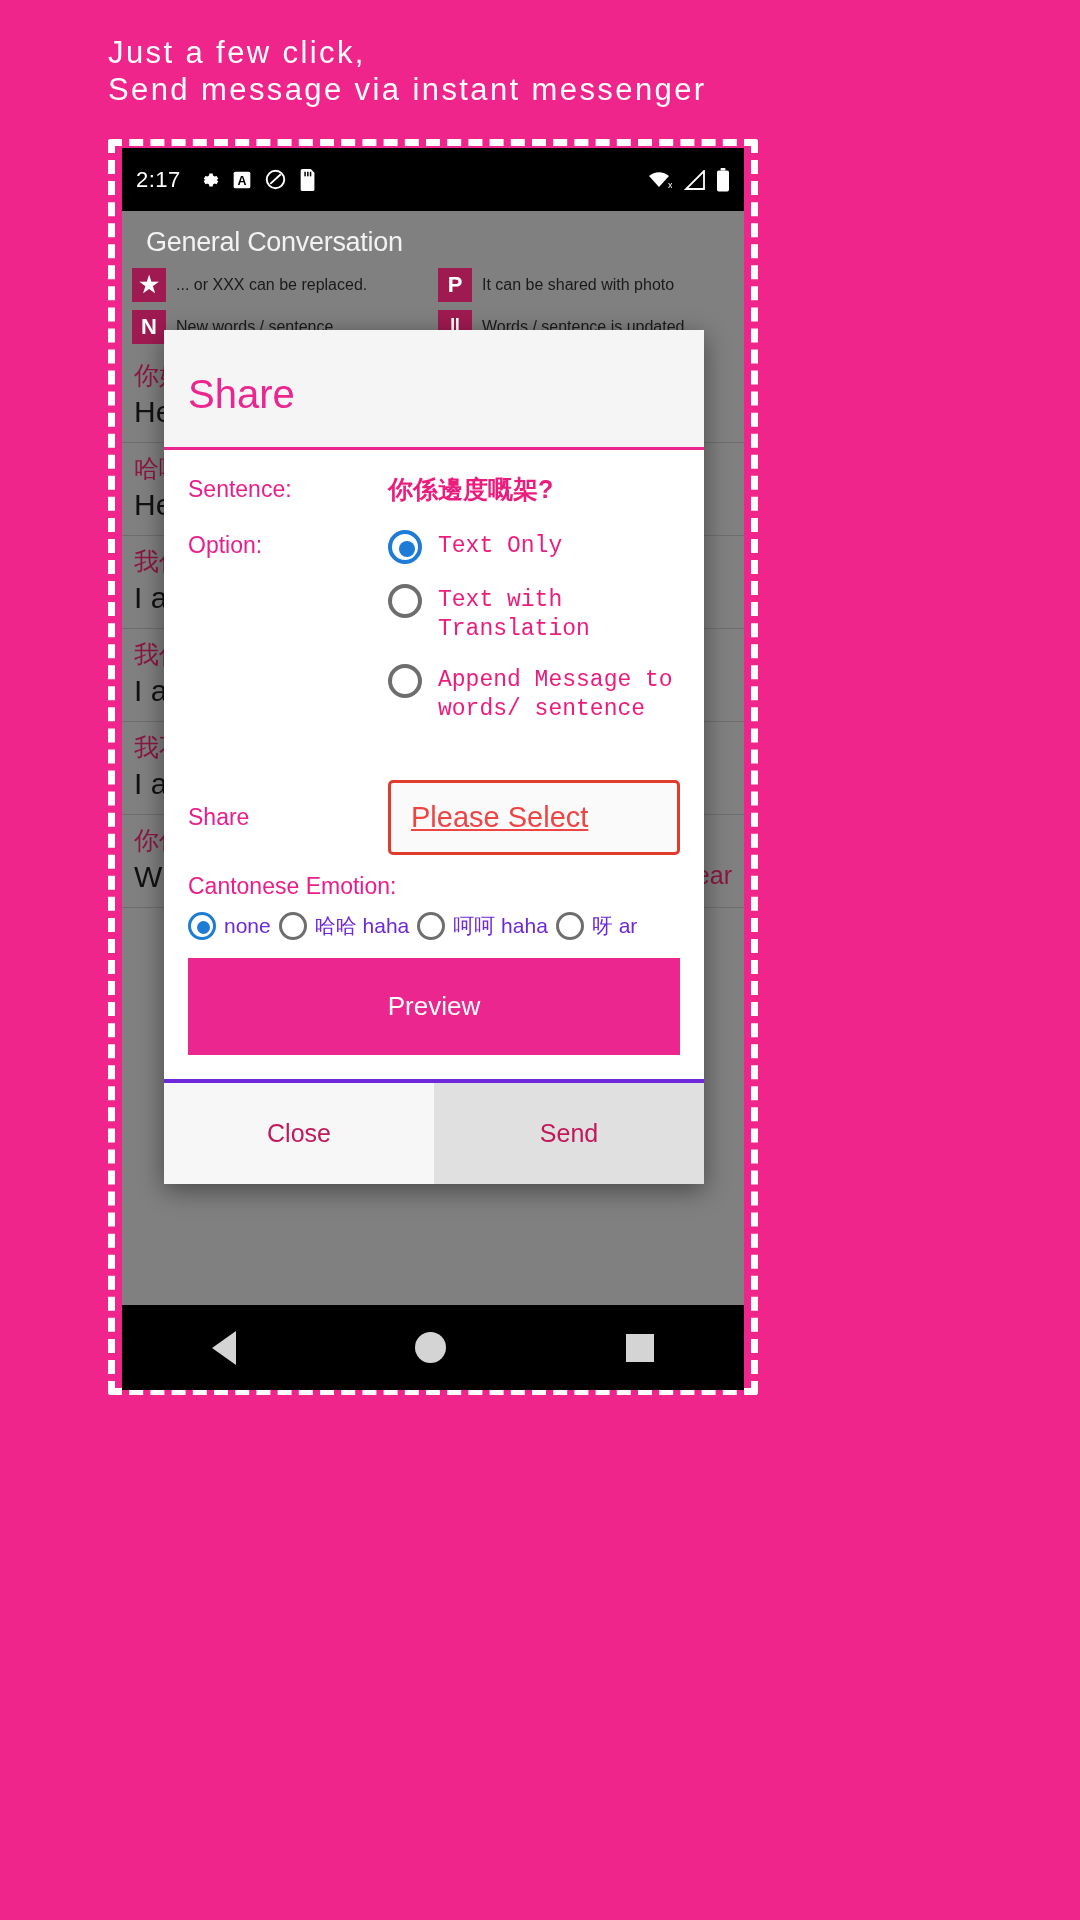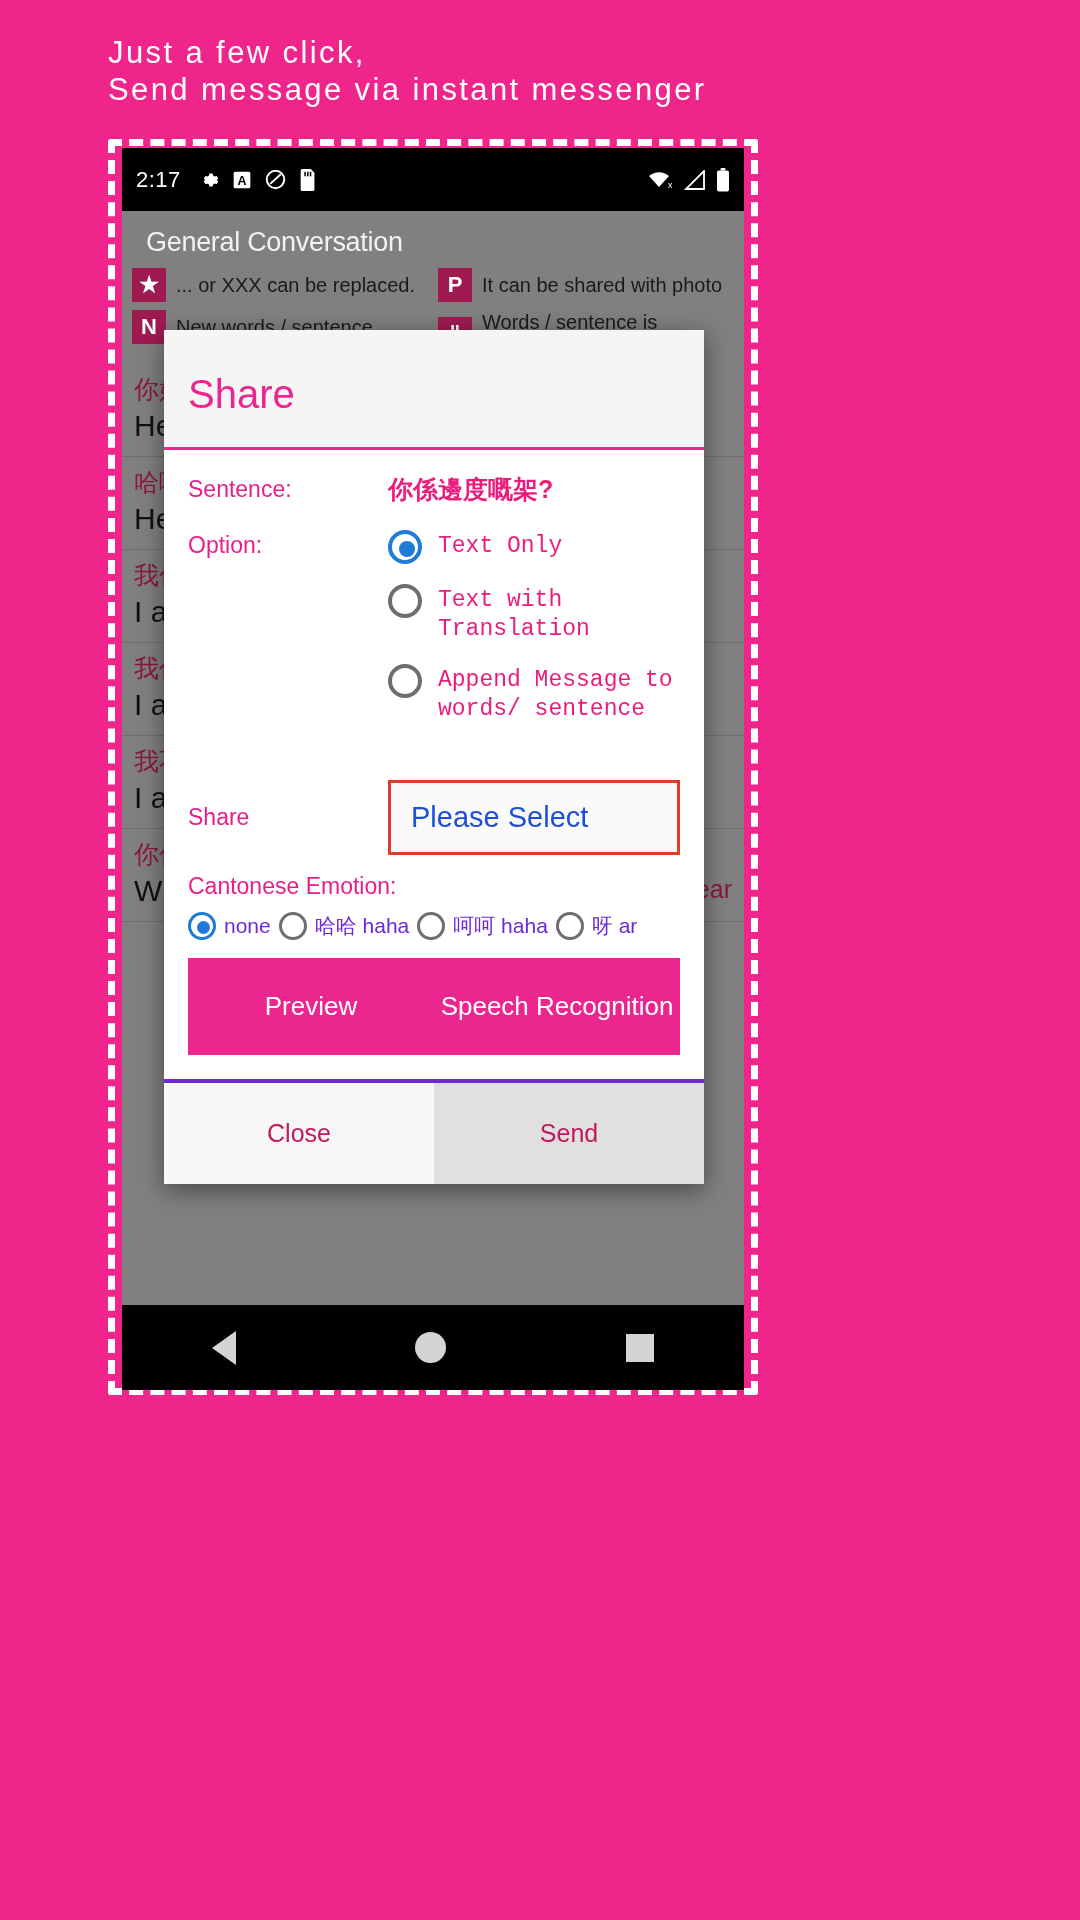--- a/index.html
+++ b/index.html
@@ -72,21 +72,21 @@
   .legend-col { flex:1; display:flex; flex-direction:column; gap:8px; }
   .legend-row { display:flex; align-items:center; gap:10px; }
   .badge {
     width:34px; height:34px;
     background:#A01A52;
     color:#ffffff;
     display:flex; align-items:center; justify-content:center;
     font-size:22px; font-weight:700;
     flex:0 0 34px;
   }
-  .legend-text { color:#1a1a1a; font-size:20px; line-height:24px; }
+  .legend-text { color:#1a1a1a; font-size:16px; line-height:24px; }
 
   
   .conv { }
   .conv-item {
     border-bottom:1px solid #6e6e6e;
     padding:8px 12px 10px 12px;
   }
   .conv-cn { color:#8B1742; font-size:25px; line-height:34px; }
   .conv-en { color:#111111; font-size:30px; line-height:40px; }
   .conv-row { display:flex; align-items:flex-start; justify-content:space-between; gap:10px; }
@@ -142,25 +142,26 @@
   }
   .radio.small { width:28px;height:28px;flex:0 0 28px;border-width:3px; }
   .radio.small.on::after { left:6px;top:6px;width:13px;height:13px; }
   .opt-label { color:#EC1C7D; font-size:23px; line-height:29px; padding-top:2px;font-family:Liberation Mono, monospace; }
 
   .share-row { display:flex; align-items:center; margin:56px 0 14px 0; }
   .share-label { color:#E91E8C; font-size:23px; width:200px; flex:0 0 200px; }
   .spinner {
     flex:1;
     border:3px solid #E03C2E;
-    border-radius:0;
+    border-radius:5px;
     background:#FAFAFA;
     padding:18px 20px;
-    color:#1d4ed8;
+    color:#ef4444;
     font-size:29px;
+    text-decoration:underline;
   }
 
   .emotion-label { color:#E91E8C; font-size:23px; margin:18px 0 12px 0; }
   .emotion-row { display:flex; align-items:center; gap:8px; padding-bottom:18px; }
   .emotion-item { display:flex; align-items:center; gap:8px; }
   .emotion-text { color:#6d28d9; font-size:21px; white-space:nowrap; }
 
   .action-bar {
     background:#EC268F;
     display:flex;
@@ -359,21 +360,20 @@
         <span class="emotion-text">呵呵 haha</span>
       </div>
       <div class="emotion-item">
         <span class="radio small"></span>
         <span class="emotion-text">呀 ar</span>
       </div>
     </div>
 
     <div class="action-bar">
       <div class="action-btn">Preview</div>
-      <div class="action-btn">Speech Recognition</div>
     </div>
 
     <div class="dlg-body-pad"></div>
   </div>
 
   <div class="dlg-foot">
     <div class="foot-btn close">Close</div>
     <div class="foot-btn send">Send</div>
   </div>
 </div>

